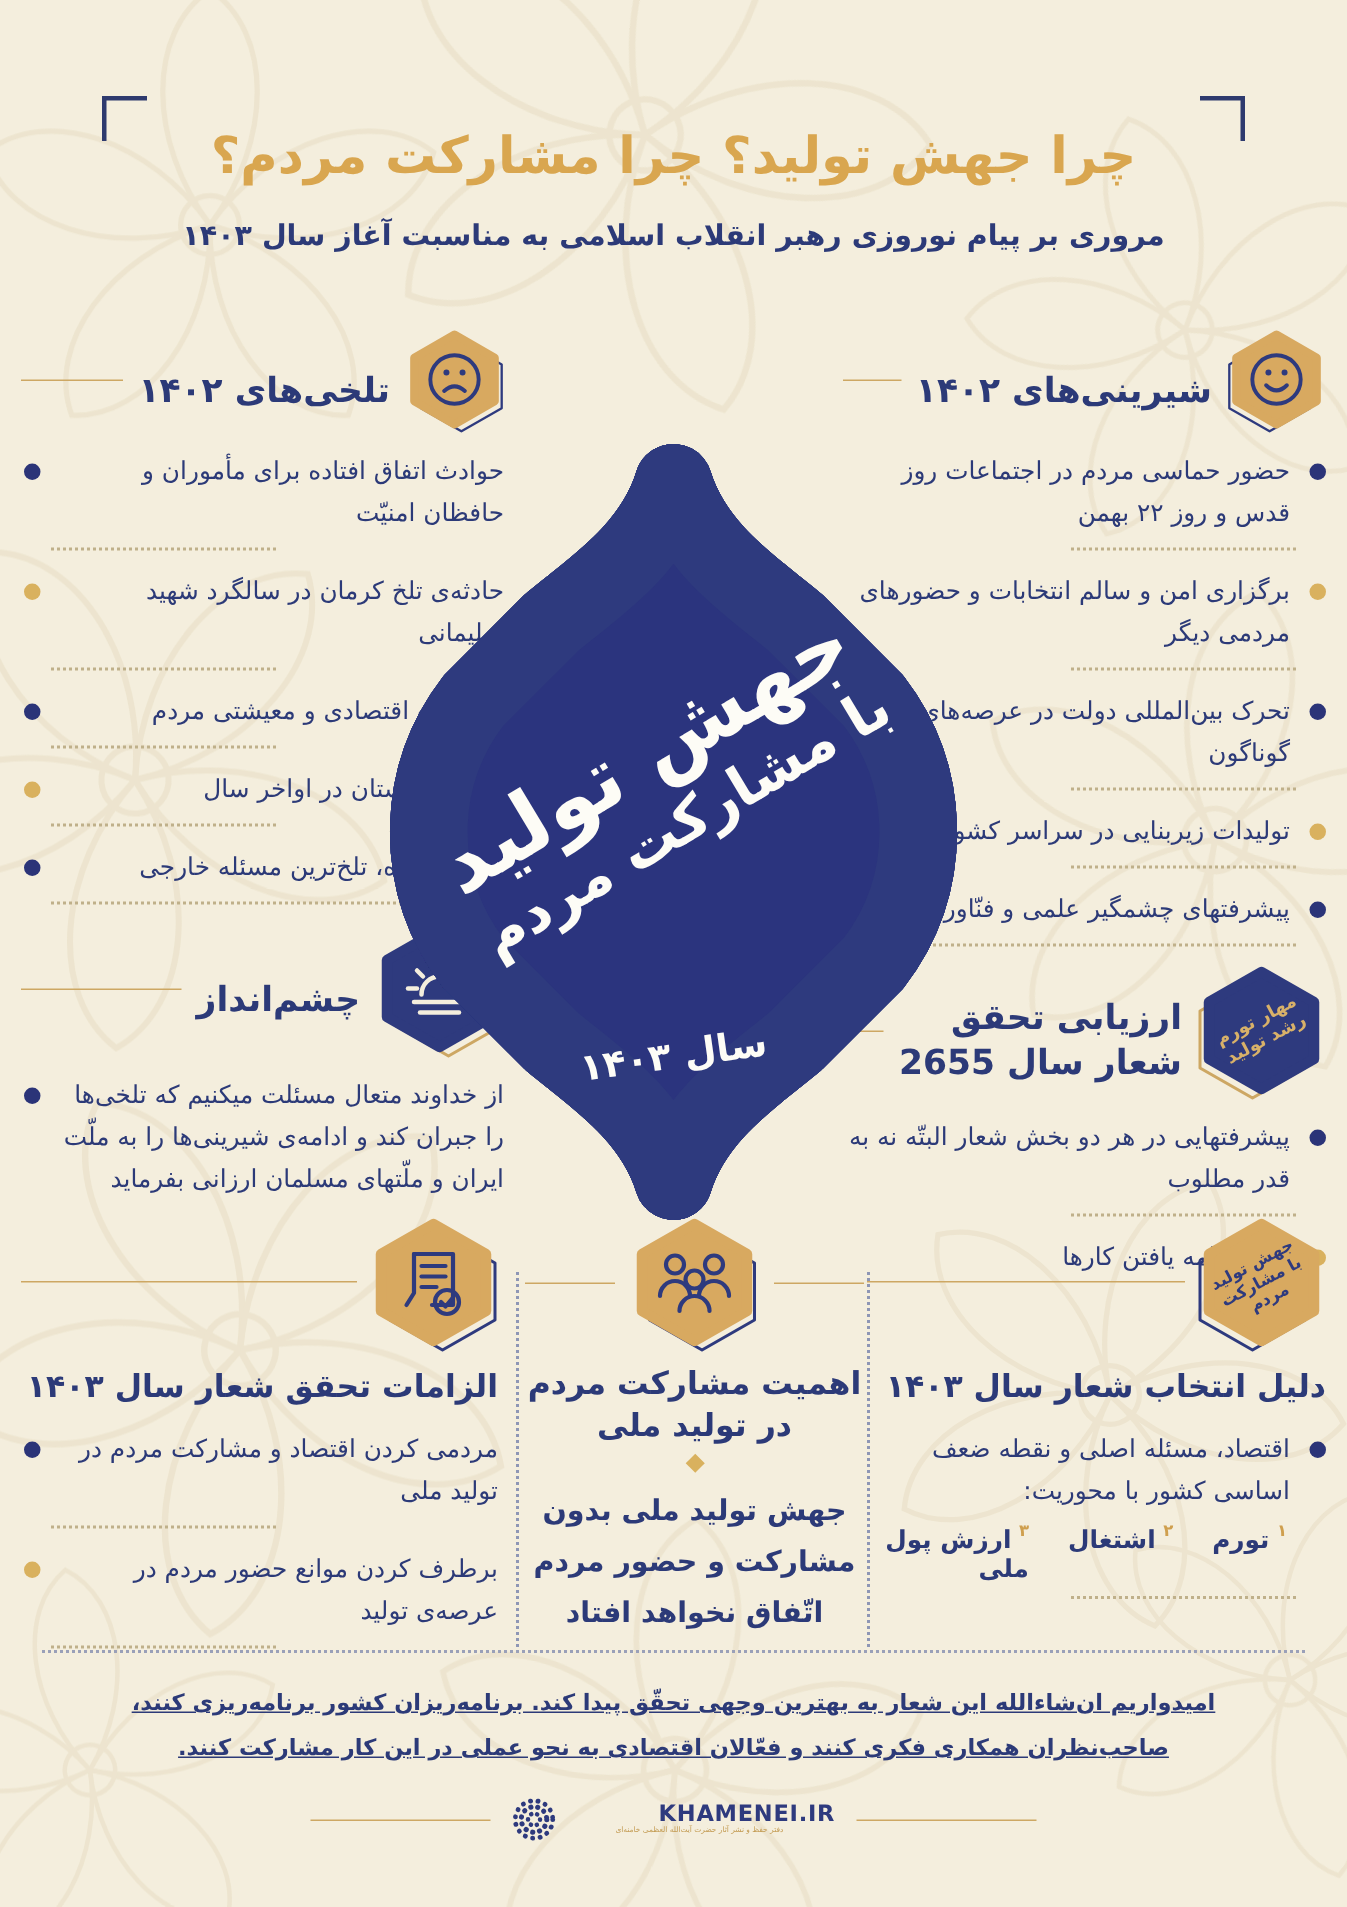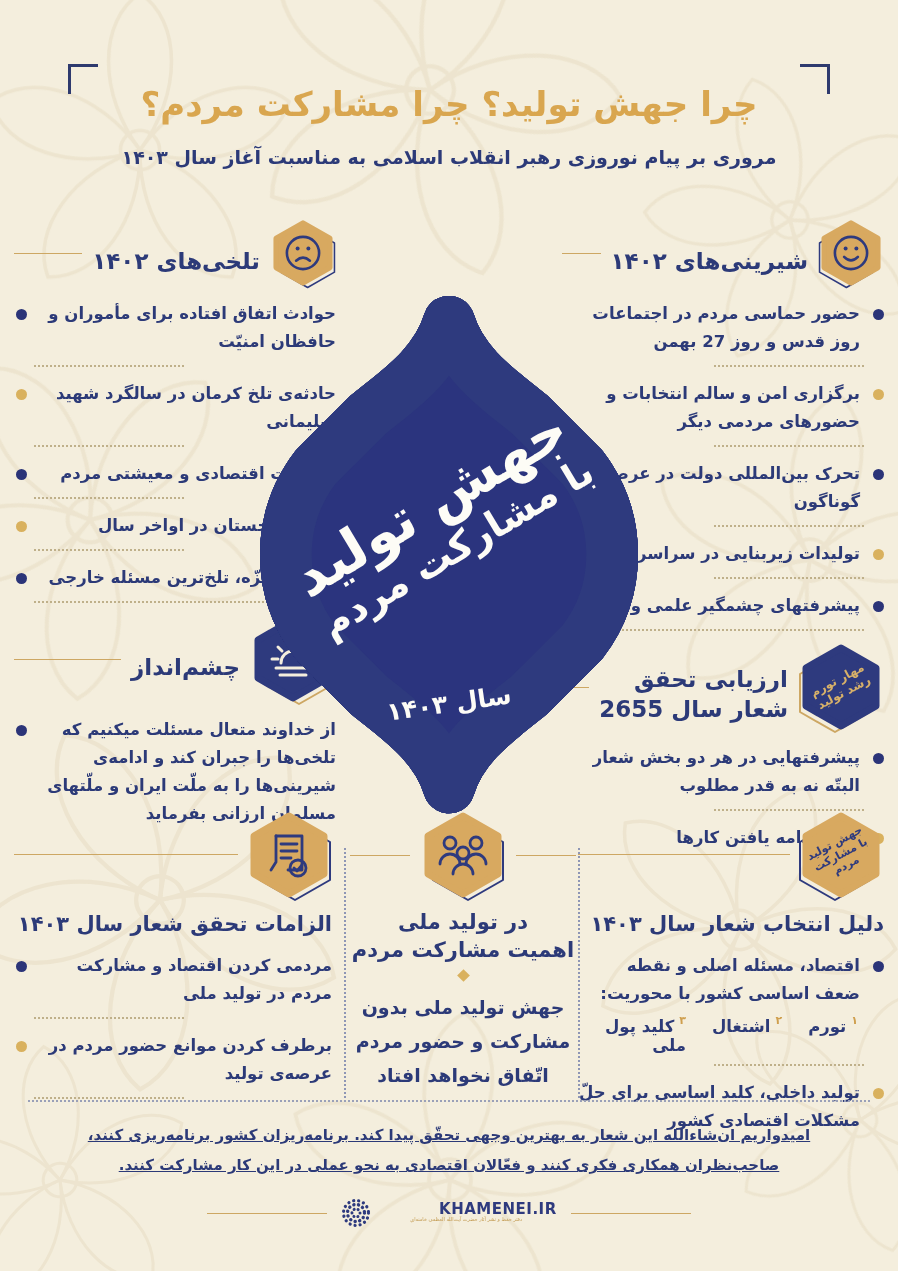--- a/index.html
+++ b/index.html
@@ -29,21 +29,21 @@
   .sec-title.two-line{white-space:normal;line-height:1.3;text-align:right;}
   
   .badge{position:relative;width:66px;height:66px;flex:0 0 auto;}
   .badge svg{position:absolute;inset:0;overflow:visible;}
   .badge .cal{position:absolute;inset:0;display:flex;flex-direction:column;
     align-items:center;justify-content:center;transform:rotate(-28deg);
     font-weight:700;line-height:1.15;text-align:center;}
   .badge.big{width:86px;height:86px;}
   
   .item{position:relative;margin:0 0 6px 0;font-size:16.5px;line-height:1.7;
-    font-weight:700;color:#2c3a78;}
+    font-weight:400;color:#2c3a78;}
   .col-right .item{padding-right:24px;text-align:right;}
   .col-left  .item{padding-left:24px;padding-right:0;text-align:right;direction:rtl;}
   .dot{position:absolute;top:9px;width:11px;height:11px;border-radius:50%;background:#2b3478;}
   .col-right .dot{right:0;}
   .col-left  .dot{left:2px;}
   .dot.gold{background:#d9b15e;}
   .sep{height:0;border-top:2.5px dotted #bfb08a;width:150px;margin:9px 20px 13px auto;}
   .col-left .sep{margin:9px auto 13px 20px;}
   .sep.wide{width:250px;}
   
@@ -141,21 +141,21 @@
             <circle cx="43" cy="43" r="21"></circle>
             <path d="M34,48 Q43,57 52,48"></path>
           </g>
           <circle cx="36" cy="37" r="2.6" fill="#2e3a7e"></circle>
           <circle cx="50" cy="37" r="2.6" fill="#2e3a7e"></circle>
         </svg>
       </div>
       <div class="sec-title">شیرینی‌های ۱۴۰۲</div>
       <div class="rule"></div>
     </div>
-    <div class="item"><span class="dot"></span><span>حضور حماسی مردم در اجتماعات روز قدس و روز 27 بهمن</span></div>
+    <div class="item"><span class="dot"></span><span>حضور حماسی مردم در اجتماعات روز قدس و روز ۲۲ بهمن</span></div>
     <div class="sep"></div>
     <div class="item"><span class="dot gold"></span><span>برگزاری امن و سالم انتخابات و حضورهای مردمی دیگر</span></div>
     <div class="sep"></div>
     <div class="item"><span class="dot"></span><span>تحرک بین‌المللی دولت در عرصه‌های گوناگون</span></div>
     <div class="sep"></div>
     <div class="item"><span class="dot gold"></span><span>تولیدات زیربنایی در سراسر کشور</span></div>
     <div class="sep"></div>
     <div class="item"><span class="dot"></span><span>پیشرفتهای چشمگیر علمی و فنّاوری</span></div>
     <div class="sep wide"></div>
 
@@ -263,24 +263,23 @@
           <span>با مشارکت مردم</span>
         </div>
       </div>
       <div class="rule"></div>
     </div>
     <h2>دلیل انتخاب شعار سال ۱۴۰۳</h2>
     <div class="item"><span class="dot"></span><span>اقتصاد، مسئله اصلی و نقطه ضعف اساسی کشور با محوریت:</span></div>
     <div class="focus-row">
       <span><span class="num">۱</span><span>تورم</span></span>
       <span><span class="num">۲</span><span>اشتغال</span></span>
-      <span><span class="num">۳</span><span>کلید پول ملی</span></span>
-    </div>
-    <div class="sep"></div>
-    <div class="item"><span class="dot gold"></span><span>تولید داخلی، کلید اساسی برای حلّ مشکلات اقتصادی کشور</span></div>
+      <span><span class="num">۳</span><span>ارزش پول ملی</span></span>
+    </div>
+    <div class="sep"></div>
   </div>
 
   <div class="vdots r"></div>
   <div class="vdots l"></div>
   <div class="bsec bsec-center">
     <div class="badge-row-center">
       <div class="rule"></div>
       <div class="badge big">
         <svg viewBox="0 0 86 86">
           <path d="M43,4 L78,24 L78,62 L43,82 L8,62 L8,24 Z" fill="none" stroke="#2e3a7e" stroke-width="2" stroke-linejoin="round" transform="translate(5,6)"></path>
@@ -291,22 +290,22 @@
             <circle cx="56" cy="31" r="6"></circle>
             <path d="M46,52 a10,10 0 0 1 20,0"></path>
             <circle cx="43" cy="41" r="6"></circle>
             <path d="M33,62 a10,10 0 0 1 20,0"></path>
           </g>
         </svg>
       </div>
       <div class="rule"></div>
     </div>
     <h2>
+      <div>اهمیت مشارکت مردم</div>
       <div>در تولید ملی</div>
-      <div>اهمیت مشارکت مردم</div>
     </h2>
     <div class="diamond"></div>
     <div class="center-text">جهش تولید ملی بدون مشارکت و حضور مردم اتّفاق نخواهد افتاد</div>
   </div>
 
   <div class="bsec bsec-left">
     <div class="bhead-row">
       <div class="badge big">
         <svg viewBox="0 0 86 86">
           <path d="M43,4 L78,24 L78,62 L43,82 L8,62 L8,24 Z" fill="none" stroke="#2e3a7e" stroke-width="2" stroke-linejoin="round" transform="translate(6,6)"></path>

